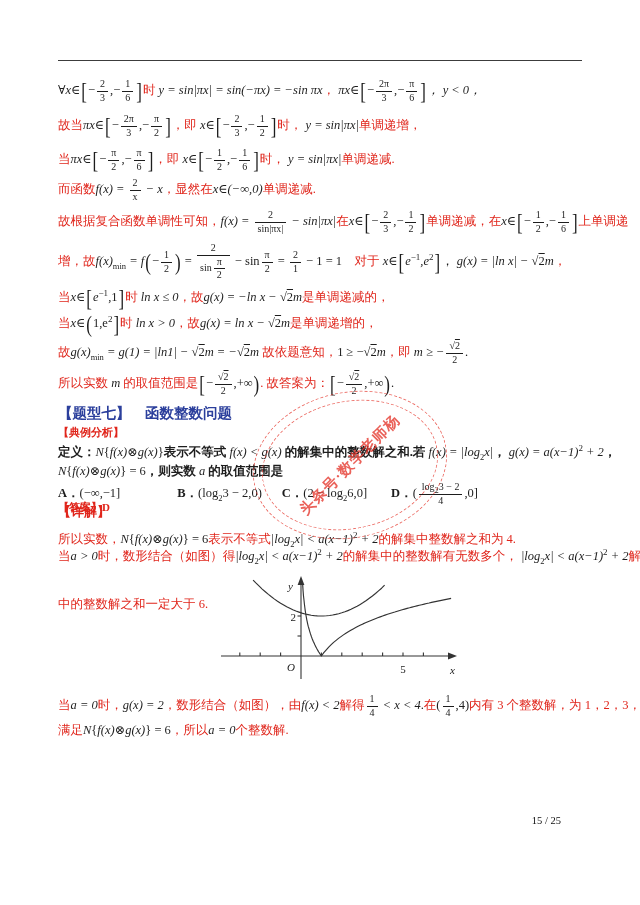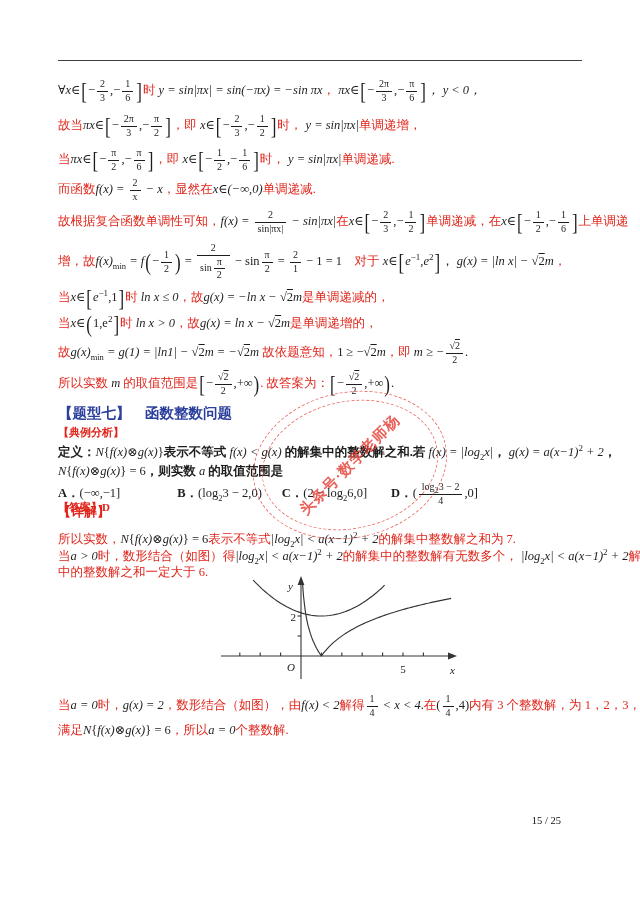--- a/index.html
+++ b/index.html
@@ -48,23 +48,23 @@
   <div class="ln" style="top:310px;height:27px;line-height:27px"><span class="cr">当</span><span class="it">x∈</span><span class="big">(</span><span>1,e</span><sup>2</sup><span class="big">]</span><span class="cr">时</span><span class="it"> ln x &gt; 0</span><span class="cr">，故</span><span class="it">g(x) = ln x − </span><span>√<span class="sqc">2</span></span><span class="it">m</span><span class="cr">是单调递增的，</span></div>
   <div class="ln" style="top:337px;height:30px;line-height:30px"><span class="cr">故</span><span class="it">g(x)</span><sub>min</sub><span class="it"> = g(1) = |ln1| − </span><span>√<span class="sqc">2</span></span><span class="it">m = −</span><span>√<span class="sqc">2</span></span><span class="it">m</span><span class="cr"> 故依题意知，</span><span>1 ≥ −</span><span>√<span class="sqc">2</span></span><span class="it">m</span><span class="cr">，即</span><span class="it"> m ≥ −</span><span class="fr"><span class="fn"><span>√<span class="sqc">2</span></span></span><span class="fd">2</span></span><span>.</span></div>
   <div class="ln" style="top:366px;height:34px;line-height:34px"><span class="cr">所以实数</span><span class="it"> m </span><span class="cr">的取值范围是</span><span class="big">[</span><span>−</span><span class="fr"><span class="fn"><span>√<span class="sqc">2</span></span></span><span class="fd">2</span></span><span>,+∞</span><span class="big">)</span><span class="cr">. 故答案为：</span><span class="big">[</span><span>−</span><span class="fr"><span class="fn"><span>√<span class="sqc">2</span></span></span><span class="fd">2</span></span><span>,+∞</span><span class="big">)</span><span>.</span></div>
   <div class="ln" style="top:404px;height:19px;line-height:19px;font-size:14.5px"><span class="cb bd">【题型七】　函数整数问题</span></div>
   <div class="ln" style="top:424px;height:17px;line-height:17px;font-size:11px"><span class="cr bd">【典例分析】</span></div>
   <div class="ln" style="top:442px;height:20px;line-height:20px"><span class="bd">定义：</span><span class="it">N</span><span>{</span><span class="it">f(x)⊗g(x)</span><span>}</span><span class="bd">表示不等式</span><span class="it"> f(x) &lt; g(x) </span><span class="bd">的解集中的整数解之和.若</span><span class="it"> f(x) = |log</span><sub>2</sub><span class="it">x|</span><span class="bd">，</span><span class="it"> g(x) = a(x−1)</span><sup>2</sup><span class="it"> + 2</span><span class="bd">，</span></div>
   <div class="ln" style="top:463px;height:16px;line-height:16px"><span class="it">N</span><span>{</span><span class="it">f(x)⊗g(x)</span><span>} = 6</span><span class="bd">，则实数</span><span class="it"> a </span><span class="bd">的取值范围是</span></div>
   <div class="ln" style="top:479px;height:28px;line-height:28px"><span class="bd">A．</span><span>(−∞,−1]</span><span class="gap" style="width: 57px;"></span><span class="bd">B．</span><span>(log</span><sub>2</sub><span>3 − 2,0)</span><span class="gap" style="width: 20px;"></span><span class="bd">C．</span><span>(2 − log</span><sub>2</sub><span>6,0]</span><span class="gap" style="width: 24px;"></span><span class="bd">D．</span><span>(</span><span class="fr"><span class="fn"><span>log</span><sub>2</sub><span>3 − 2</span></span><span class="fd">4</span></span><span>,0]</span></div>
   <div class="ln" style="top:500px;height:15px;line-height:15px;font-size:11px"><span class="cr bd">【答案】</span><span class="cr bd">D</span></div>
   <div class="ln" style="top:504px;height:15px;line-height:15px;font-size:13px"><span class="cr bd">【详解】</span></div>
-  <div class="ln" style="top:531px;height:16px;line-height:16px"><span class="cr">所以实数，</span><span class="it">N</span><span>{</span><span class="it">f(x)⊗g(x)</span><span>} = 6</span><span class="cr">表示不等式</span><span class="it">|log</span><sub>2</sub><span class="it">x| &lt; a(x−1)</span><sup>2</sup><span class="it"> + 2</span><span class="cr">的解集中整数解之和为 7.</span></div>
+  <div class="ln" style="top:531px;height:16px;line-height:16px"><span class="cr">所以实数，</span><span class="it">N</span><span>{</span><span class="it">f(x)⊗g(x)</span><span>} = 6</span><span class="cr">表示不等式</span><span class="it">|log</span><sub>2</sub><span class="it">x| &lt; a(x−1)</span><sup>2</sup><span class="it"> + 2</span><span class="cr">的解集中整数解之和为 4.</span></div>
   <div class="ln" style="top:548px;height:16px;line-height:16px"><span class="cr">当</span><span class="it">a &gt; 0</span><span class="cr">时，数形结合（如图）得</span><span class="it">|log</span><sub>2</sub><span class="it">x| &lt; a(x−1)</span><sup>2</sup><span class="it"> + 2</span><span class="cr">的解集中的整数解有无数多个，</span><span class="it"> |log</span><sub>2</sub><span class="it">x| &lt; a(x−1)</span><sup>2</sup><span class="it"> + 2</span><span class="cr">解集</span></div>
-  <div class="ln" style="top:565px;height:15px;line-height:15px"><span class="cr">中的整数解之和一定大于 6.</span></div>
+  <div class="ln" style="top:597px;height:15px;line-height:15px"><span class="cr">中的整数解之和一定大于 6.</span></div>
 
   <svg class="fig" width="265" height="112" viewBox="0 0 265 112">
       <line x1="17" y1="80" x2="246" y2="80" stroke="#333" stroke-width="1.1" fill="none"></line>
       <polygon points="253,80 244,76.6 244,83.4" fill="#333"></polygon>
       <line x1="97" y1="103" x2="97" y2="7" stroke="#333" stroke-width="1.1" fill="none"></line>
       <polygon points="97,0 93.6,9 100.4,9" fill="#333"></polygon>
       <line x1="35.800000000000004" y1="80" x2="35.800000000000004" y2="76.5" stroke="#333" stroke-width="1.1" fill="none"></line>
       <line x1="56.2" y1="80" x2="56.2" y2="76.5" stroke="#333" stroke-width="1.1" fill="none"></line>
       <line x1="76.6" y1="80" x2="76.6" y2="76.5" stroke="#333" stroke-width="1.1" fill="none"></line>
       <line x1="117.4" y1="80" x2="117.4" y2="76.5" stroke="#333" stroke-width="1.1" fill="none"></line>

